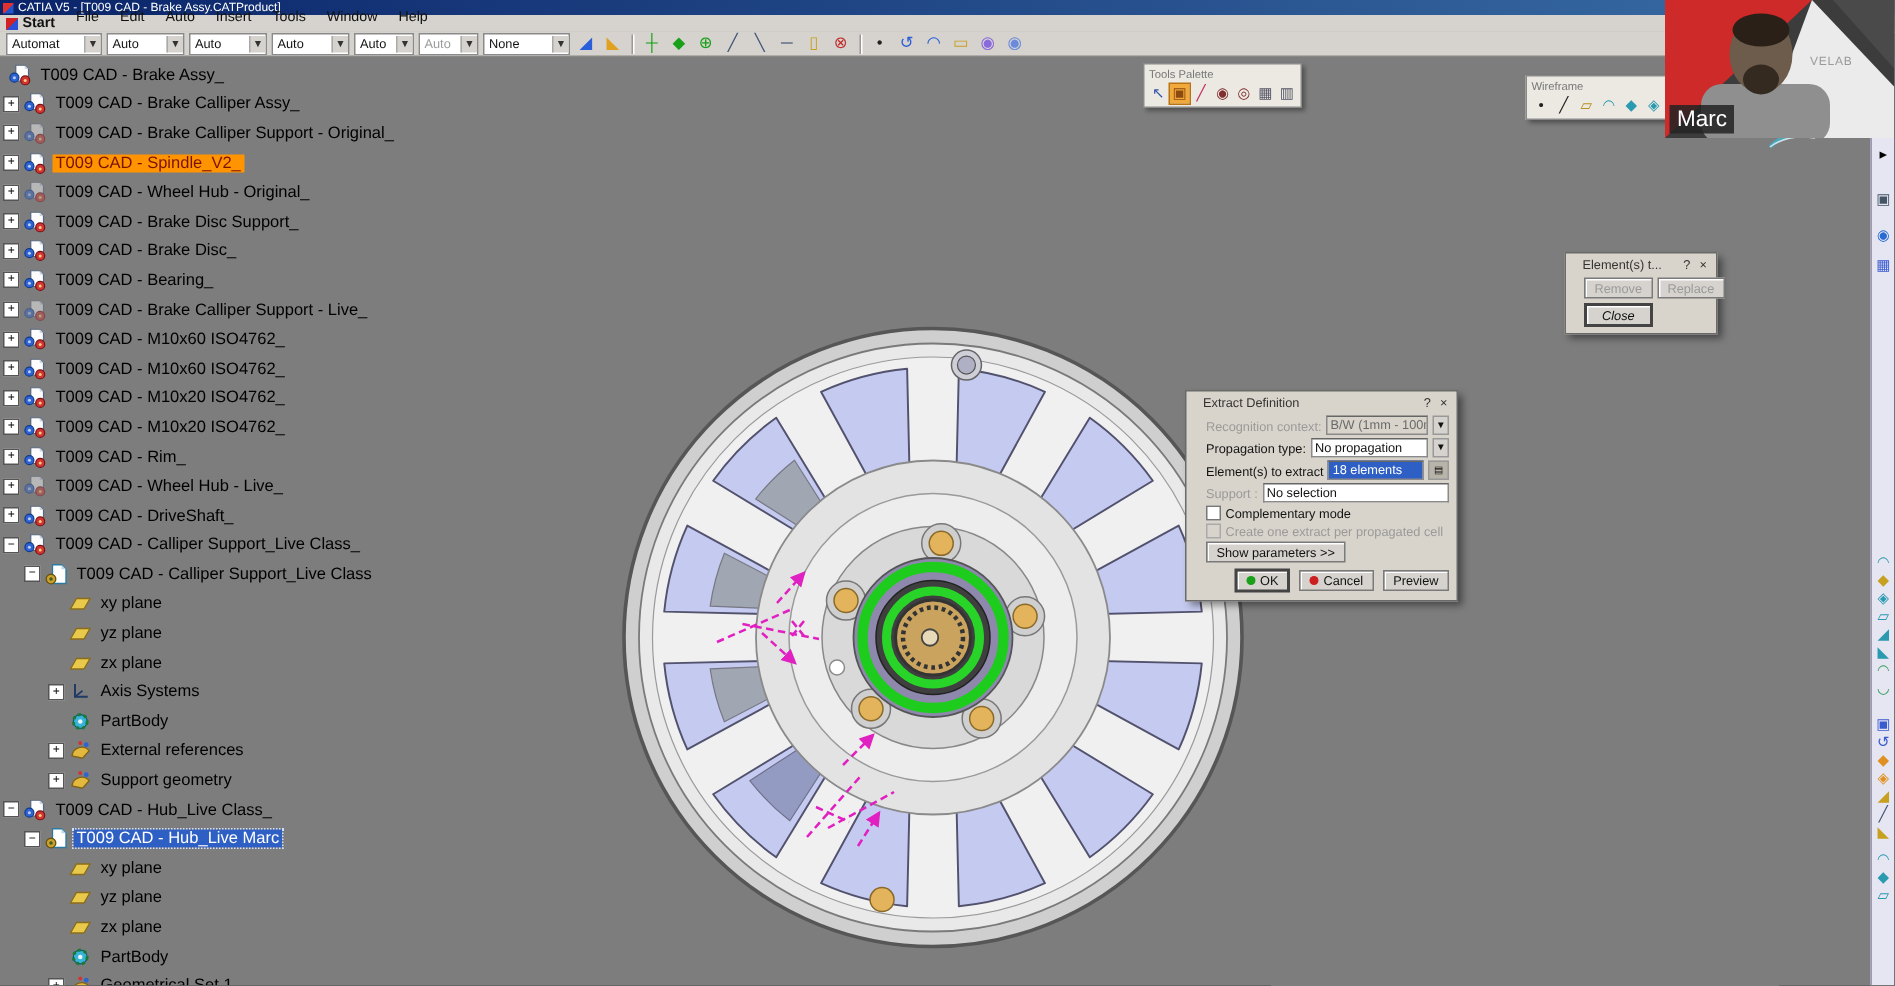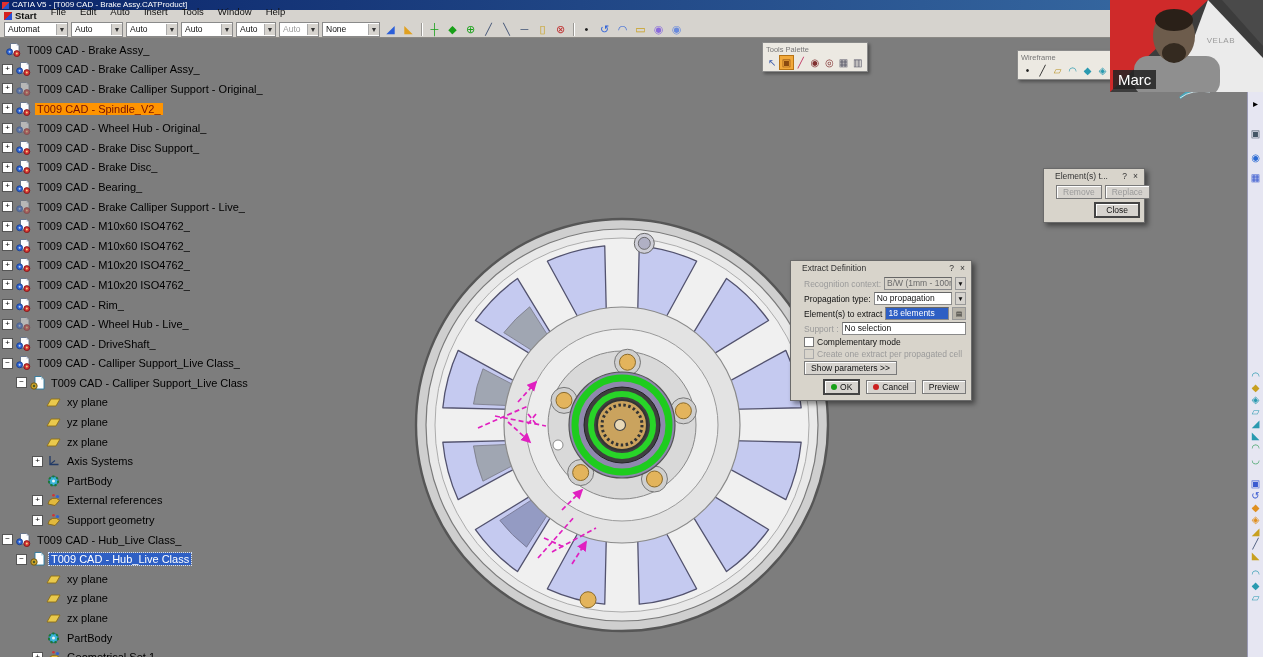--- a/index.html
+++ b/index.html
@@ -560,21 +560,21 @@
       <div class="trow" style="padding-left: 16px;">
         <span class="exp">−</span>
         <span class="ticon">
           <svg width="15" height="14" viewBox="0 0 15 14">
             <path d="M5 0.5h6l3 3v9.5h-9z" fill="#ffffff" stroke="#2a7aa0" stroke-width="0.9"></path>
             <path d="M11 0.5l3 3h-3z" fill="#bcd8e4"></path>
             <circle cx="4" cy="10" r="3.2" fill="#caa32a" stroke="#6a5210" stroke-width="0.9"></circle>
             <circle cx="4" cy="10" r="1.2" fill="#4a5a2a"></circle>
           </svg>
         </span>
-        <span class="tlabel hl-blue">T009 CAD - Hub_Live Class</span>
+        <span class="tlabel hl-blue">T009 CAD - Hub_Live Marc</span>
       </div>
       <div class="trow" style="padding-left: 32px;">
         <span class="expspacer"></span>
         <span class="ticon">
           <svg width="15" height="14" viewBox="0 0 15 14">
             <polygon points="1,11 5,4 14,4 10,11" fill="#e9c94c" stroke="#8a6d1a" stroke-width="0.9"></polygon>
           </svg>
         </span>
         <span class="tlabel">xy plane</span>
       </div>
@@ -655,21 +655,21 @@
 <div class="abs dlg" style="left:1043px;top:168px;width:92px;">
   <div class="dlg-title">
     <span class="t">Element(s) t...</span>
     <span class="b">?</span>
     <span class="b">×</span>
   </div>
   <div class="drow" style="margin:2px 4px;">
     <span class="btn dis" style="flex:1;justify-content:center;">Remove</span>
     <span class="btn dis" style="flex:1;justify-content:center;">Replace</span>
   </div>
-  <div class="drow" style="justify-content:flex-end;margin:3px 4px 4px 4px;">
+  <div class="drow" style="justify-content:flex-start;margin:3px 4px 4px 4px;font-style:italic;">
     <span class="btn" style="border:2px solid #444;padding:1px 10px;">Close</span>
   </div>
 </div>
 
 <div class="abs dlg" style="left:790px;top:260px;width:172px;">
   <div class="dlg-title">
     <span class="t">Extract Definition</span>
     <span class="b">?</span>
     <span class="b">×</span>
   </div>

